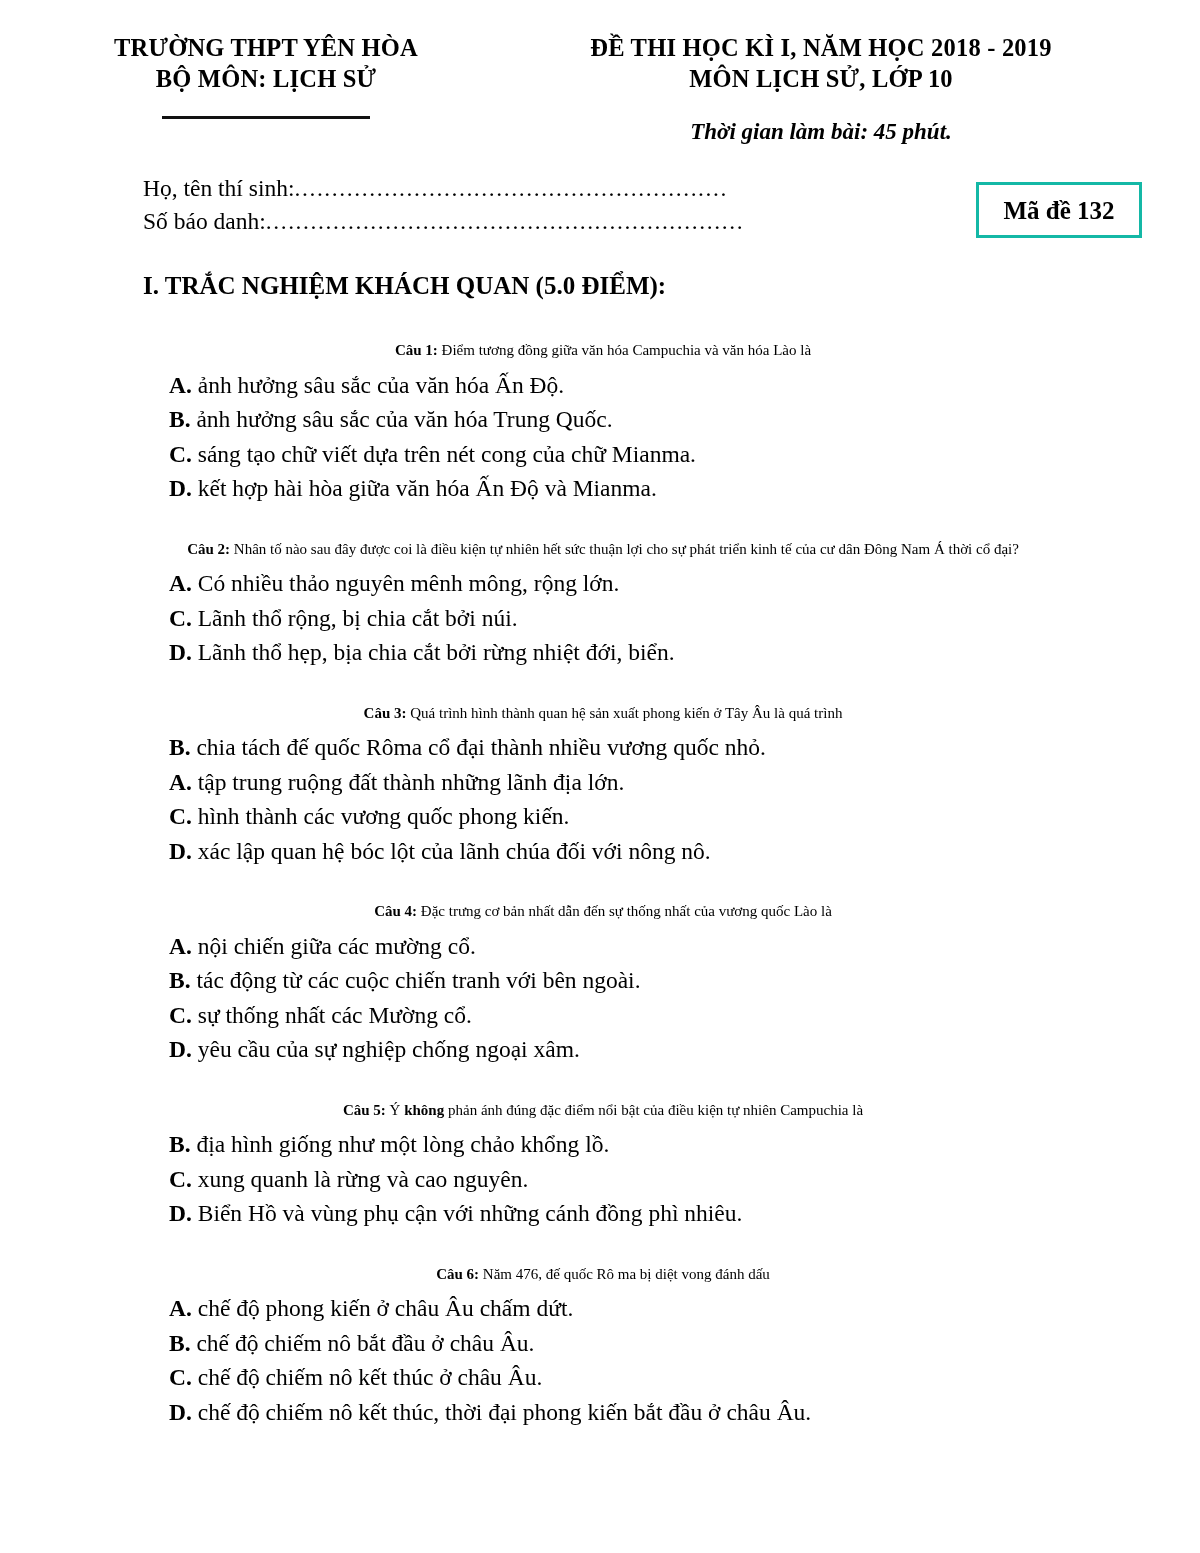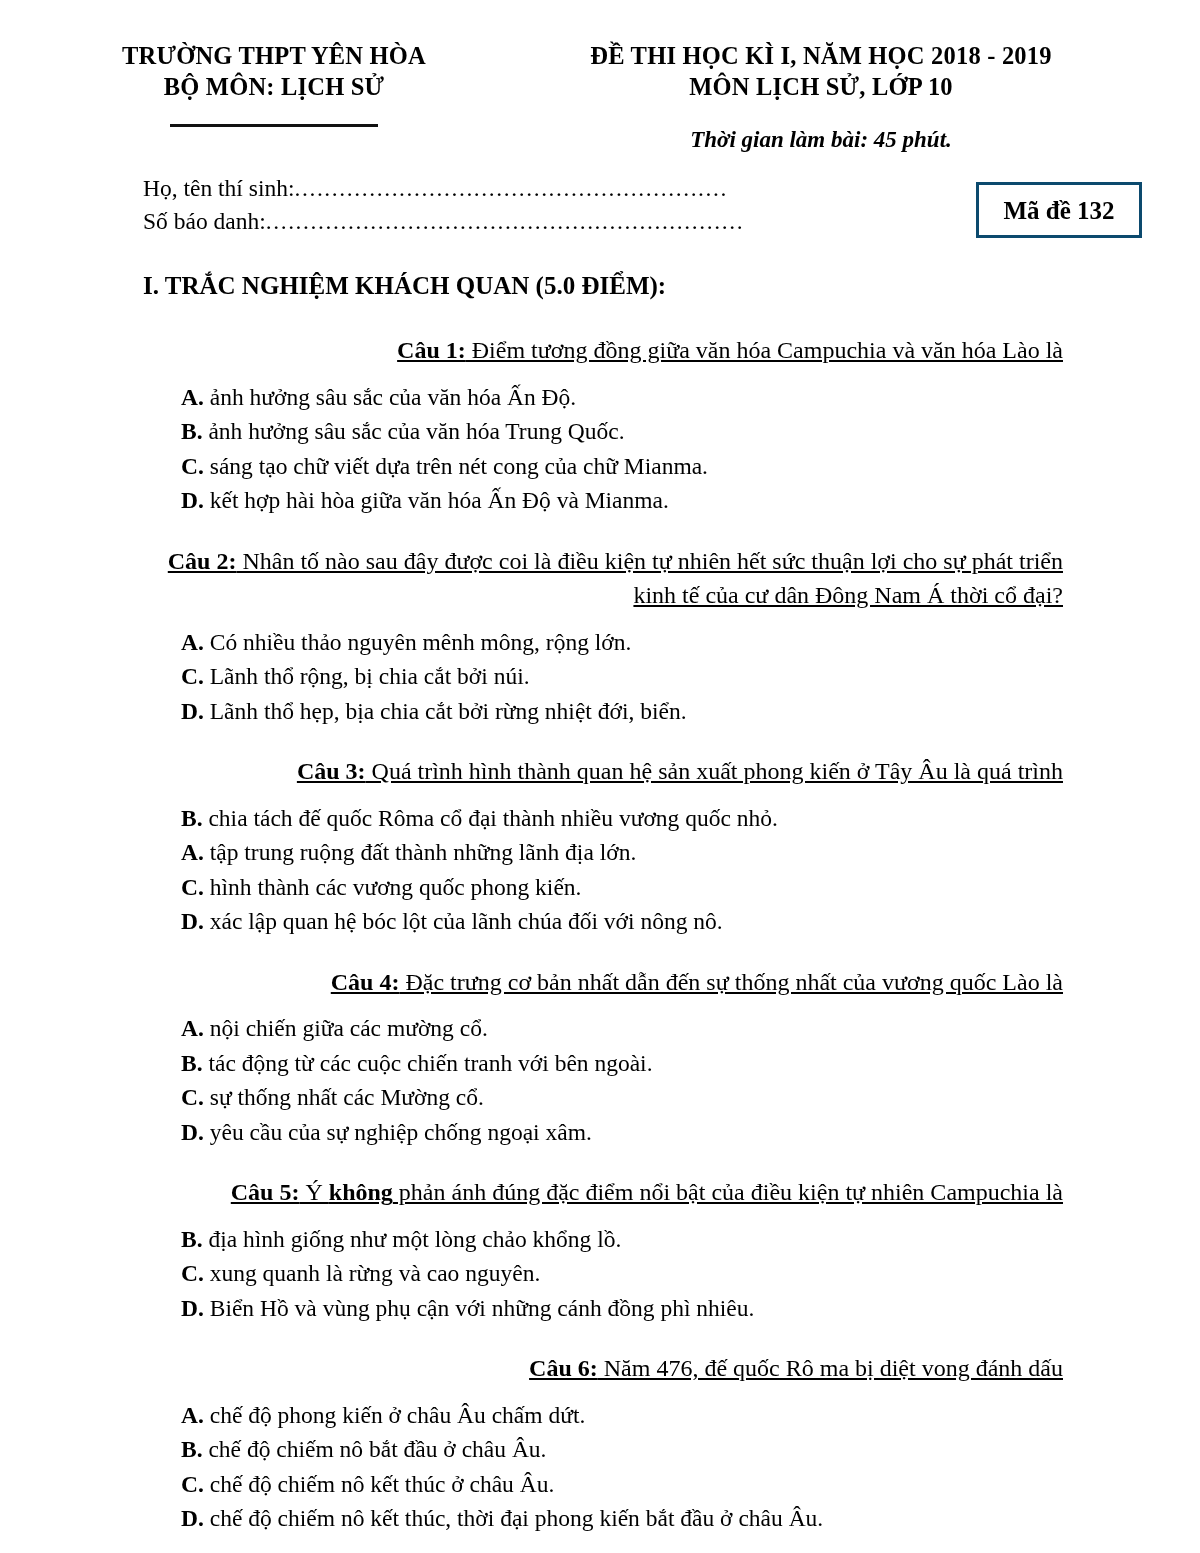--- a/index.html
+++ b/index.html
@@ -15,21 +15,21 @@
     font-family: "Liberation Serif", "DejaVu Serif", serif;
     color: #000000;
     -webkit-font-smoothing: antialiased;
   }
 
   .page {
     position: relative;
     width: 1200px;
     height: 1212px;
     box-sizing: border-box;
-    padding: 12px;
+    padding: 4px;
   }
 
   
   .header {
     display: flex;
     flex-direction: row;
     align-items: flex-start;
     padding-top: 28px;
   }
   .header-left {
@@ -85,21 +85,21 @@
   .leader {
     letter-spacing: 1.6px;
   }
 
   .code-box {
     position: absolute;
     top: 182px;
     left: 976px;
     width: 166px;
     height: 56px;
-    border: 3px solid #0c4a6e;
+    border: 3px solid #14b8a6;
     display: flex;
     align-items: center;
     justify-content: center;
     box-sizing: border-box;
   }
   .code-box span {
     font-weight: bold;
     font-size: 25px;
     line-height: 1;
     white-space: nowrap;
@@ -117,33 +117,32 @@
     font-size: 25px;
     line-height: 34px;
     margin-bottom: 30px;
     white-space: nowrap;
   }
 
   .question {
     margin-bottom: 26px;
   }
   .q-stem {
-    font-size: 24px;
+    font-size: 15px;
     line-height: 34.5px;
-    text-align: right;
-    text-decoration: underline;
+    text-align: center;
   }
   .q-num {
     font-weight: bold;
   }
   .em-bold {
     font-weight: bold;
   }
   .options {
-    margin: 12px;
+    margin: 0;
     padding: 0;
     list-style: none;
   }
   .option {
     font-size: 23.5px;
     line-height: 34.5px;
     padding-left: 26px;
   }
   .opt-letter {
     font-weight: bold;

